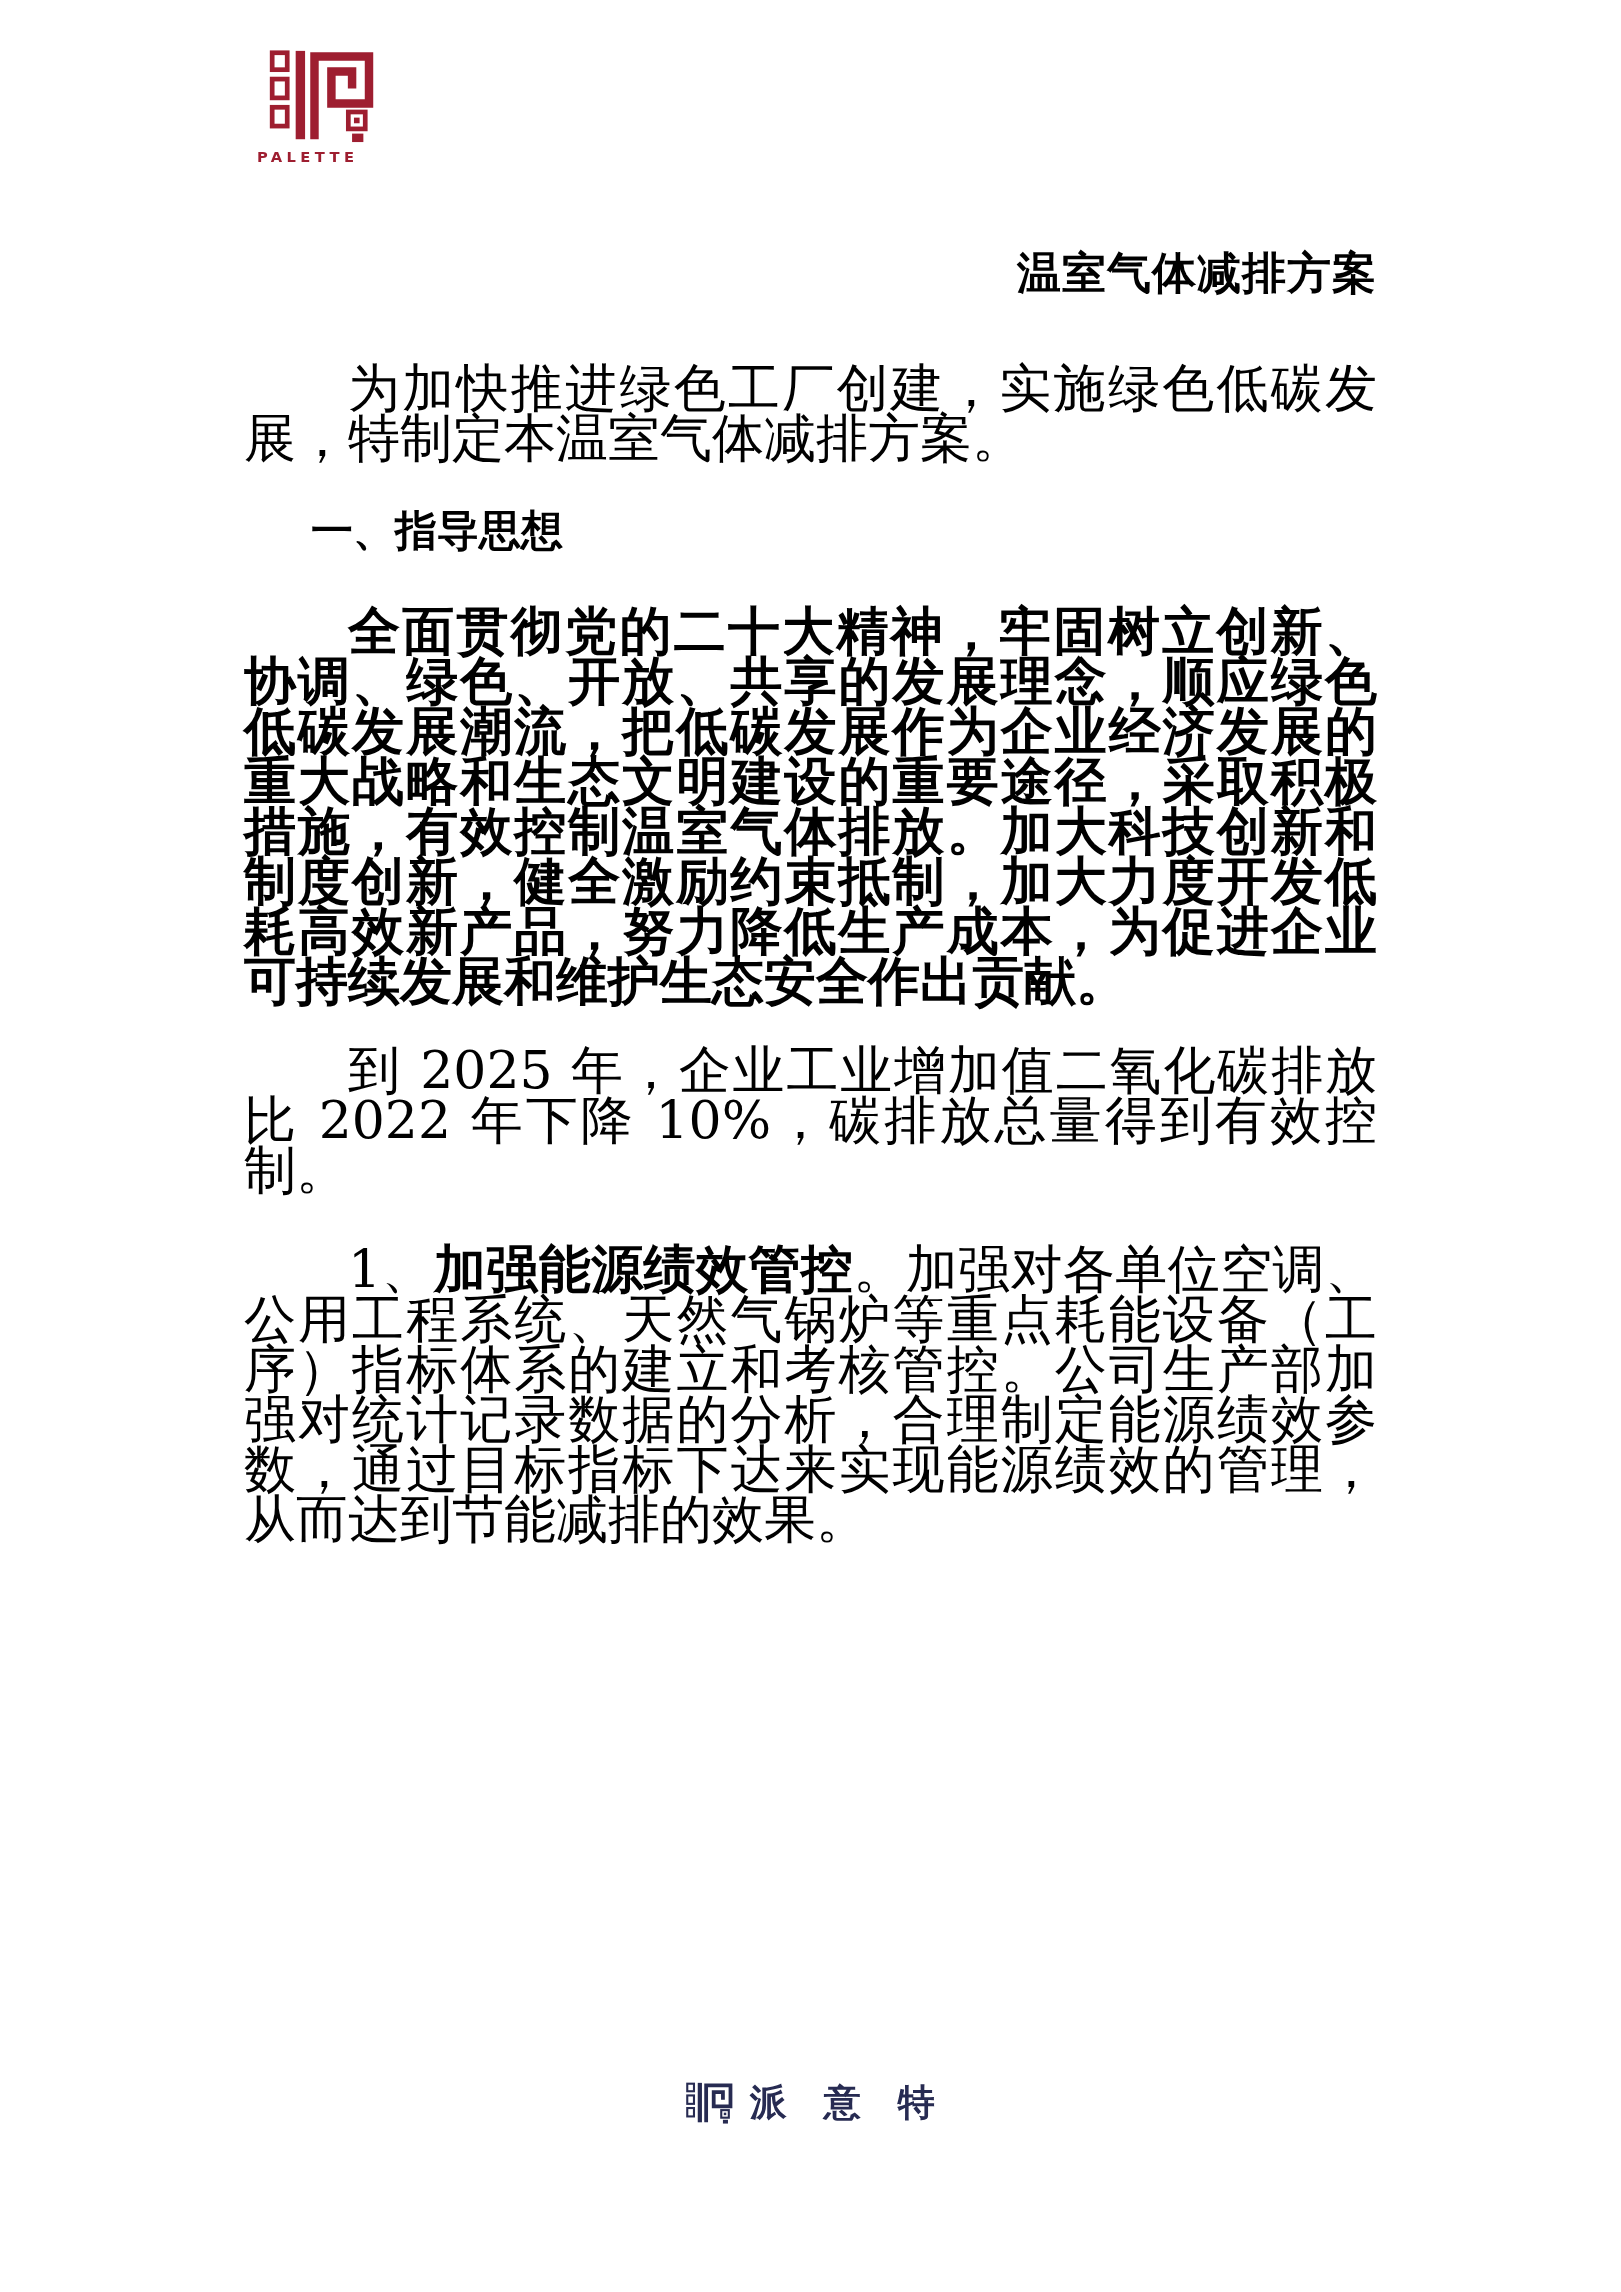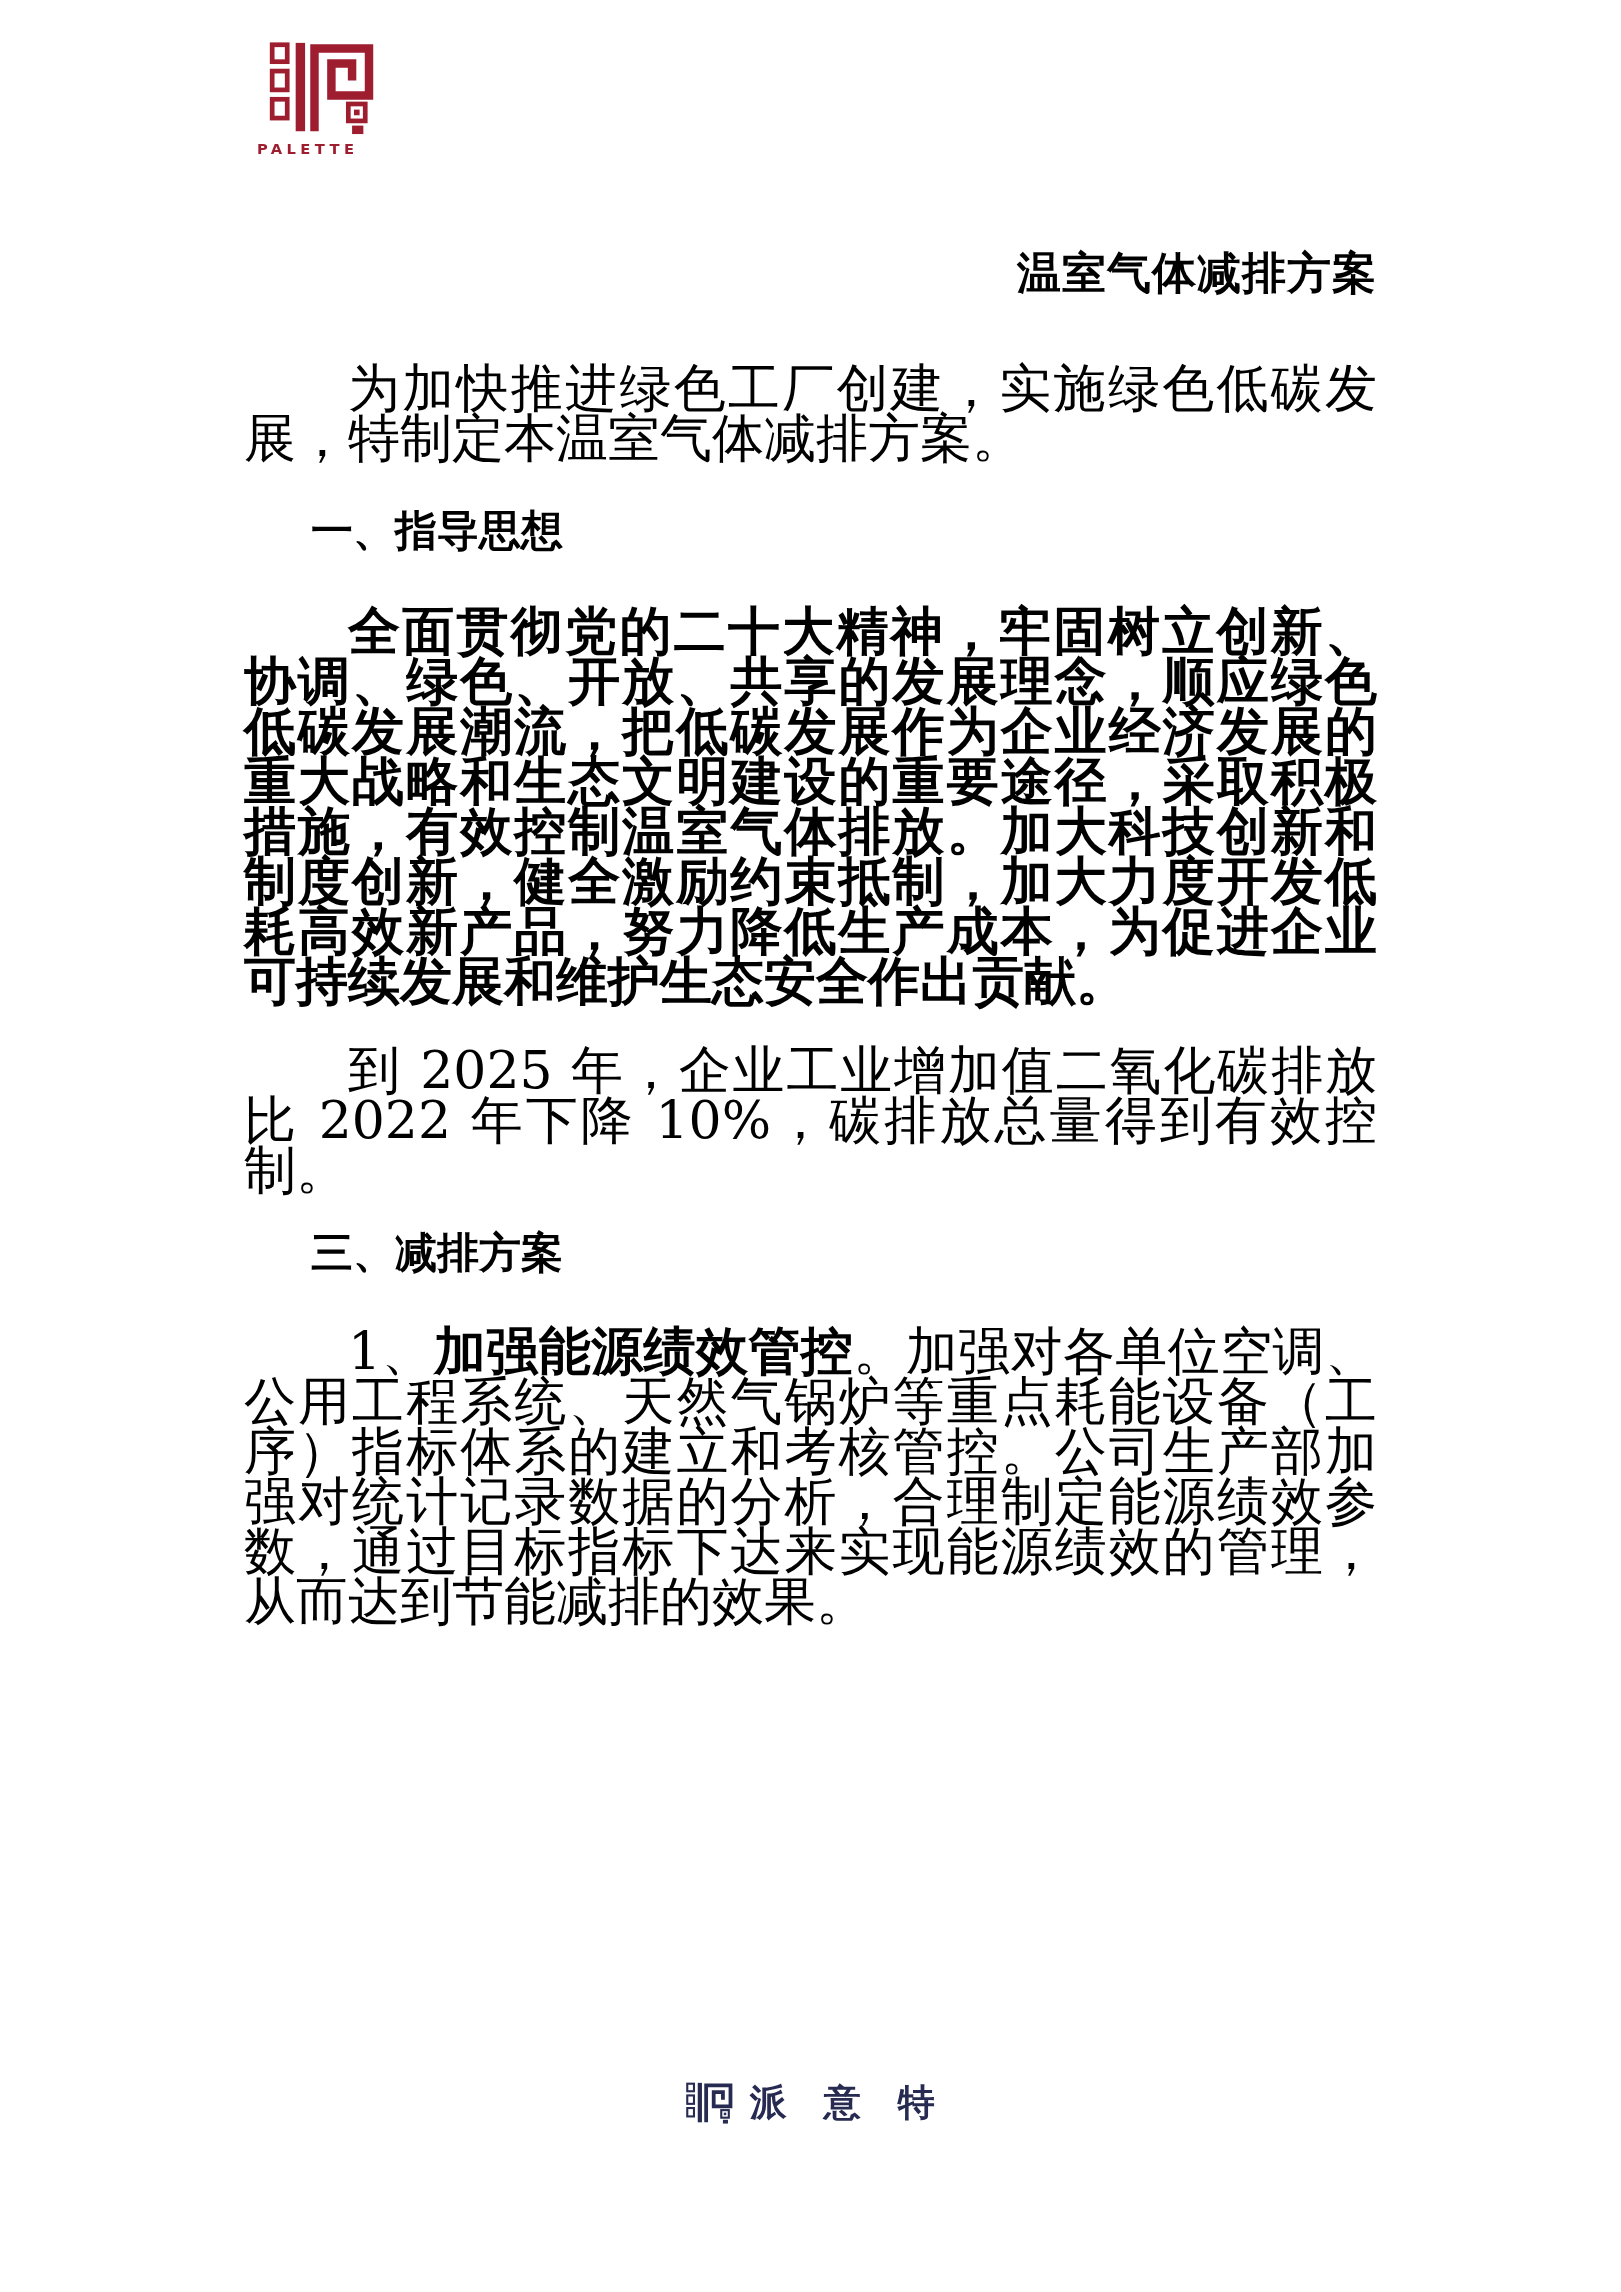--- a/index.html
+++ b/index.html
@@ -7,21 +7,21 @@
     position:relative;
     width:1621px; height:2293px;
     background:#ffffff;
     overflow:hidden;
     font-family:"DejaVu Serif","Liberation Serif",serif;
     color:#000000;
   }
 
   
   .logo-block {
-    position:absolute; left:257px; top:41px; width:127px;
+    position:absolute; left:257px; top:49px; width:127px;
     color:#9e1e30;
   }
   .logo-mark { display:block; margin-left:11.8px; width:106px; height:94px; }
   .logo-wordmark {
     margin-top:4.9px;
     font-family:"DejaVu Sans","Liberation Sans",sans-serif;
     font-size:14.7px; font-weight:700; letter-spacing:4.4px;
     white-space:nowrap; color:#9e1e30;
   }
 
@@ -92,21 +92,20 @@
 
     <p class="para para-intro">为加快推进绿色工厂创建，实施绿色低碳发展，特制定本温室气体减排方案。</p>
 
     <h2 class="h2 h2-1">一、指导思想</h2>
 
     <p class="para para-1">全面贯彻党的二十大精神，牢固树立创新、协调、绿色、开放、共享的发展理念，顺应绿色低碳发展潮流，把低碳发展作为企业经济发展的重大战略和生态文明建设的重要途径，采取积极措施，有效控制温室气体排放。加大科技创新和制度创新，健全激励约束抵制，加大力度开发低耗高效新产品，努力降低生产成本，为促进企业可持续发展和维护生态安全作出贡献。</p>
 
 
     <p class="para para-2">到 2025 年，企业工业增加值二氧化碳排放比 2022 年下降 10%，碳排放总量得到有效控制。</p>
 
-    <h2 class="h2 h2-3">三、减排方案</h2>
 
     <p class="para para-3"><span>1、</span><span class="lead-bold">加强能源绩效管控</span><span>。加强对各单位空调、公用工程系统、天然气锅炉等重点耗能设备（工序）指标体系的建立和考核管控。公司生产部加强对统计记录数据的分析，合理制定能源绩效参数，通过目标指标下达来实现能源绩效的管理，从而达到节能减排的效果。</span></p>
 
   </div>
 
   <div class="footer">
     <svg class="footer-logo" viewBox="0 0 112 100" xmlns="http://www.w3.org/2000/svg">
       <rect x="3" y="4" width="16" height="18" fill="none" stroke="currentColor" stroke-width="5"></rect>
       <rect x="3" y="32" width="16" height="20" fill="none" stroke="currentColor" stroke-width="5"></rect>
       <rect x="3" y="62" width="16" height="20" fill="none" stroke="currentColor" stroke-width="5"></rect>

